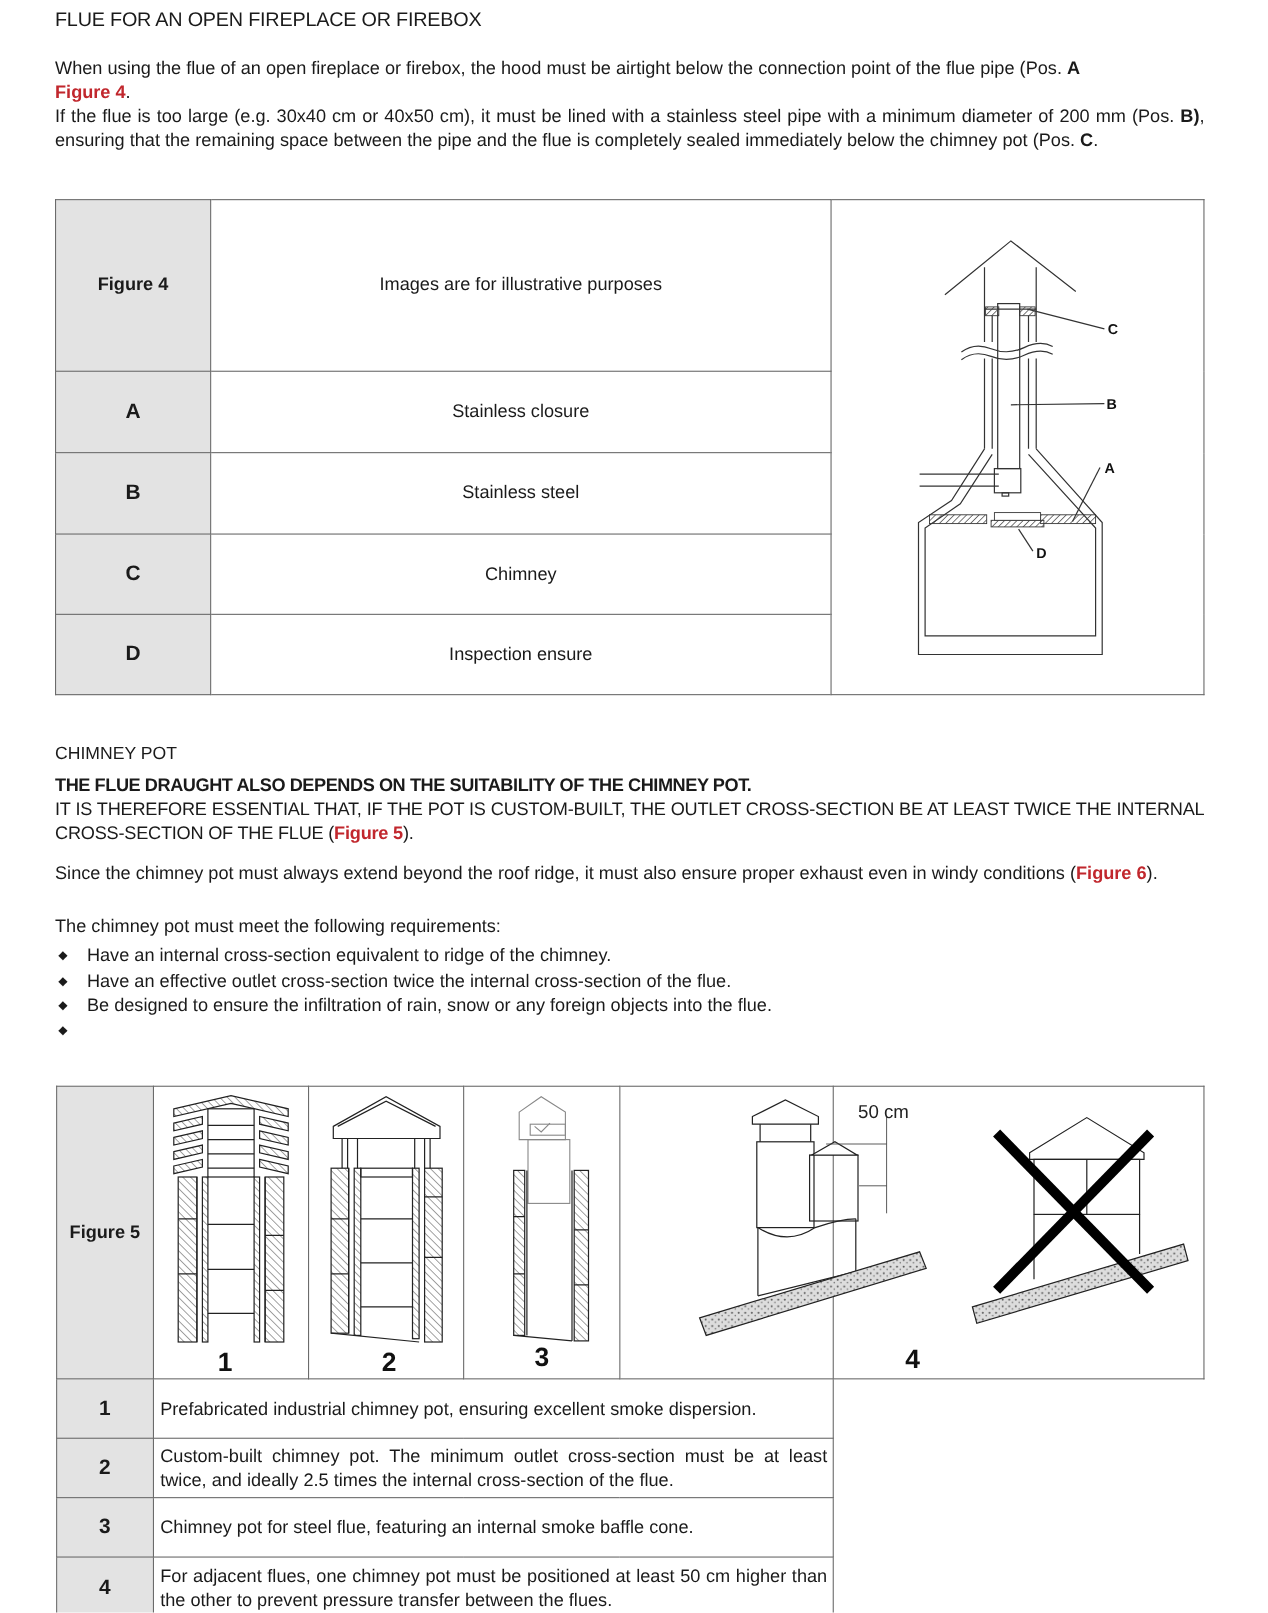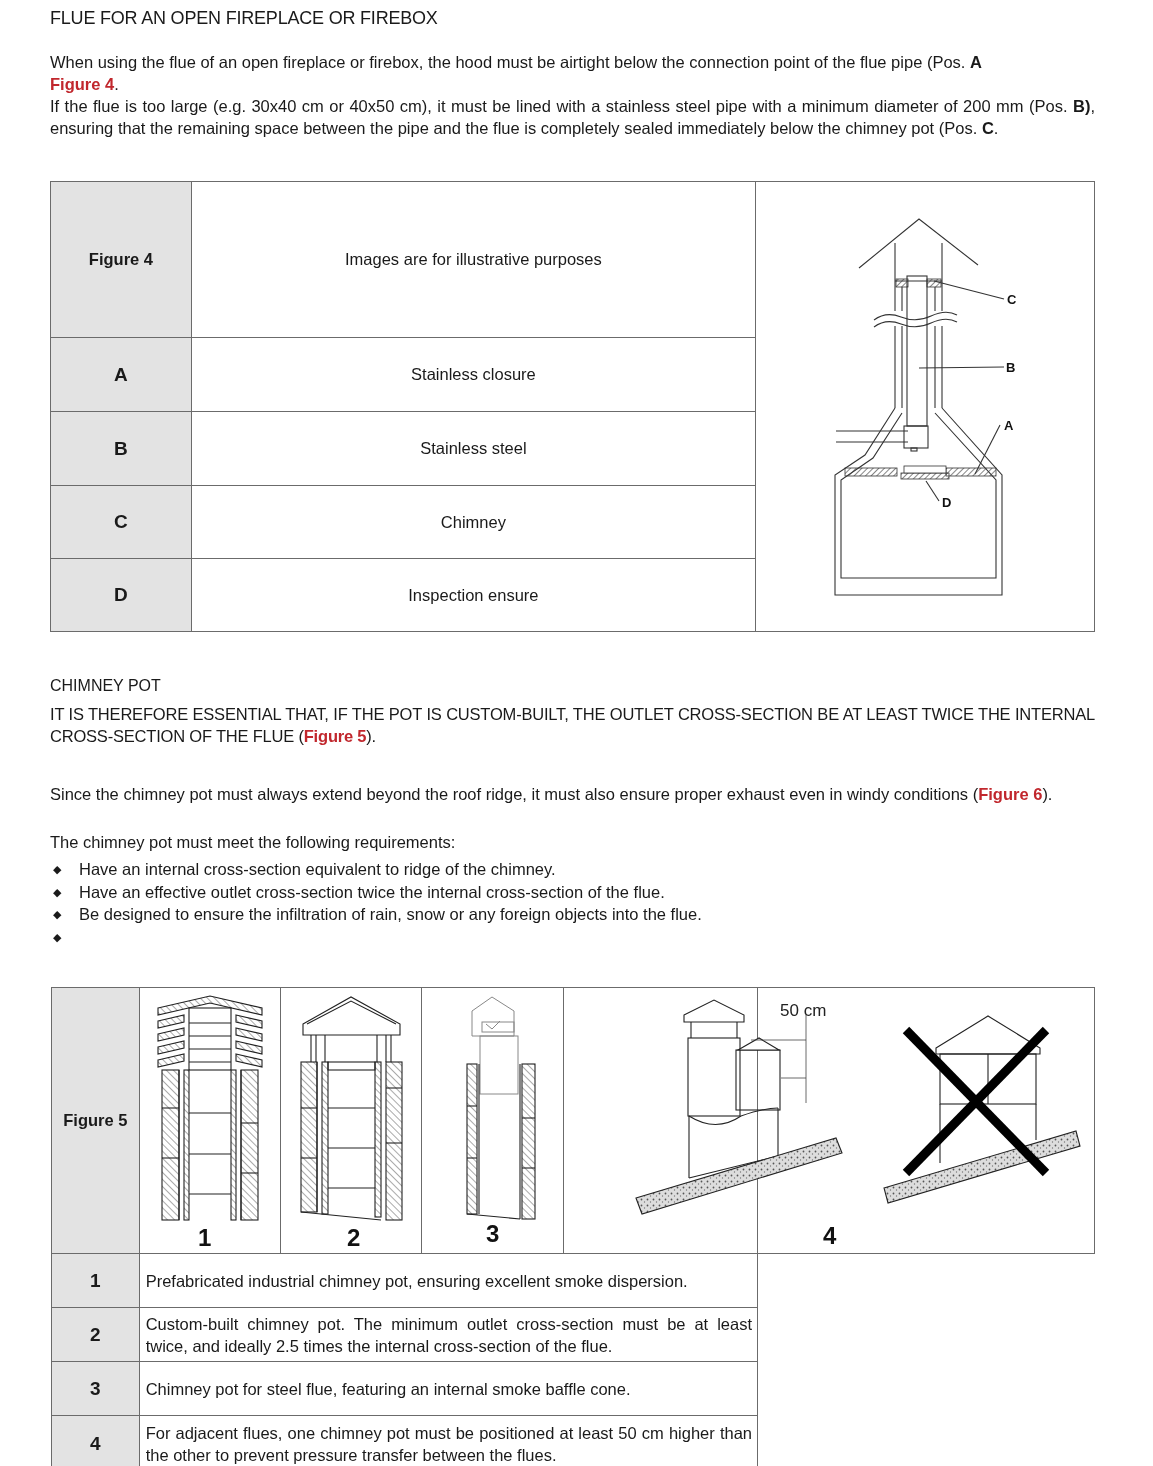--- a/index.html
+++ b/index.html
@@ -122,20 +122,21 @@
   <tr style="height:73px;">
     <td class="grey" style="font-size:19px;">D</td>
     <td>Inspection ensure</td>
   </tr>
 </tbody>
   </table>
 
 <div class="abs h2">CHIMNEY POT</div>
 
 <div class="abs caps" style="top:703px;">
+  <div style="font-weight:bold; letter-spacing:-0.4px;">THE FLUE DRAUGHT ALSO DEPENDS ON THE SUITABILITY OF THE CHIMNEY POT.</div>
   <div style="letter-spacing:-0.2px;"><span>IT IS THEREFORE ESSENTIAL THAT, IF THE POT IS CUSTOM-BUILT, THE OUTLET CROSS-SECTION BE AT LEAST TWICE THE INTERNAL CROSS-SECTION OF THE FLUE (</span><span class="red">Figure 5</span><span>).</span></div>
 </div>
 
 <p class="abs para" style="top:783px;"><span>Since the chimney pot must always extend beyond the roof ridge, it must also ensure proper exhaust even in windy conditions (</span><span class="red">Figure 6</span><span>).</span></p>
 
 <div class="abs" style="left:50px; top:833px; font-size:16.5px;">The chimney pot must meet the following requirements:</div>
 
 <ul class="bullets">
   <li><span class="dot">◆</span><span>Have an internal cross-section equivalent to ridge of the chimney.</span></li>
   <li><span class="dot">◆</span><span>Have an effective outlet cross-section twice the internal cross-section of the flue.</span></li>

